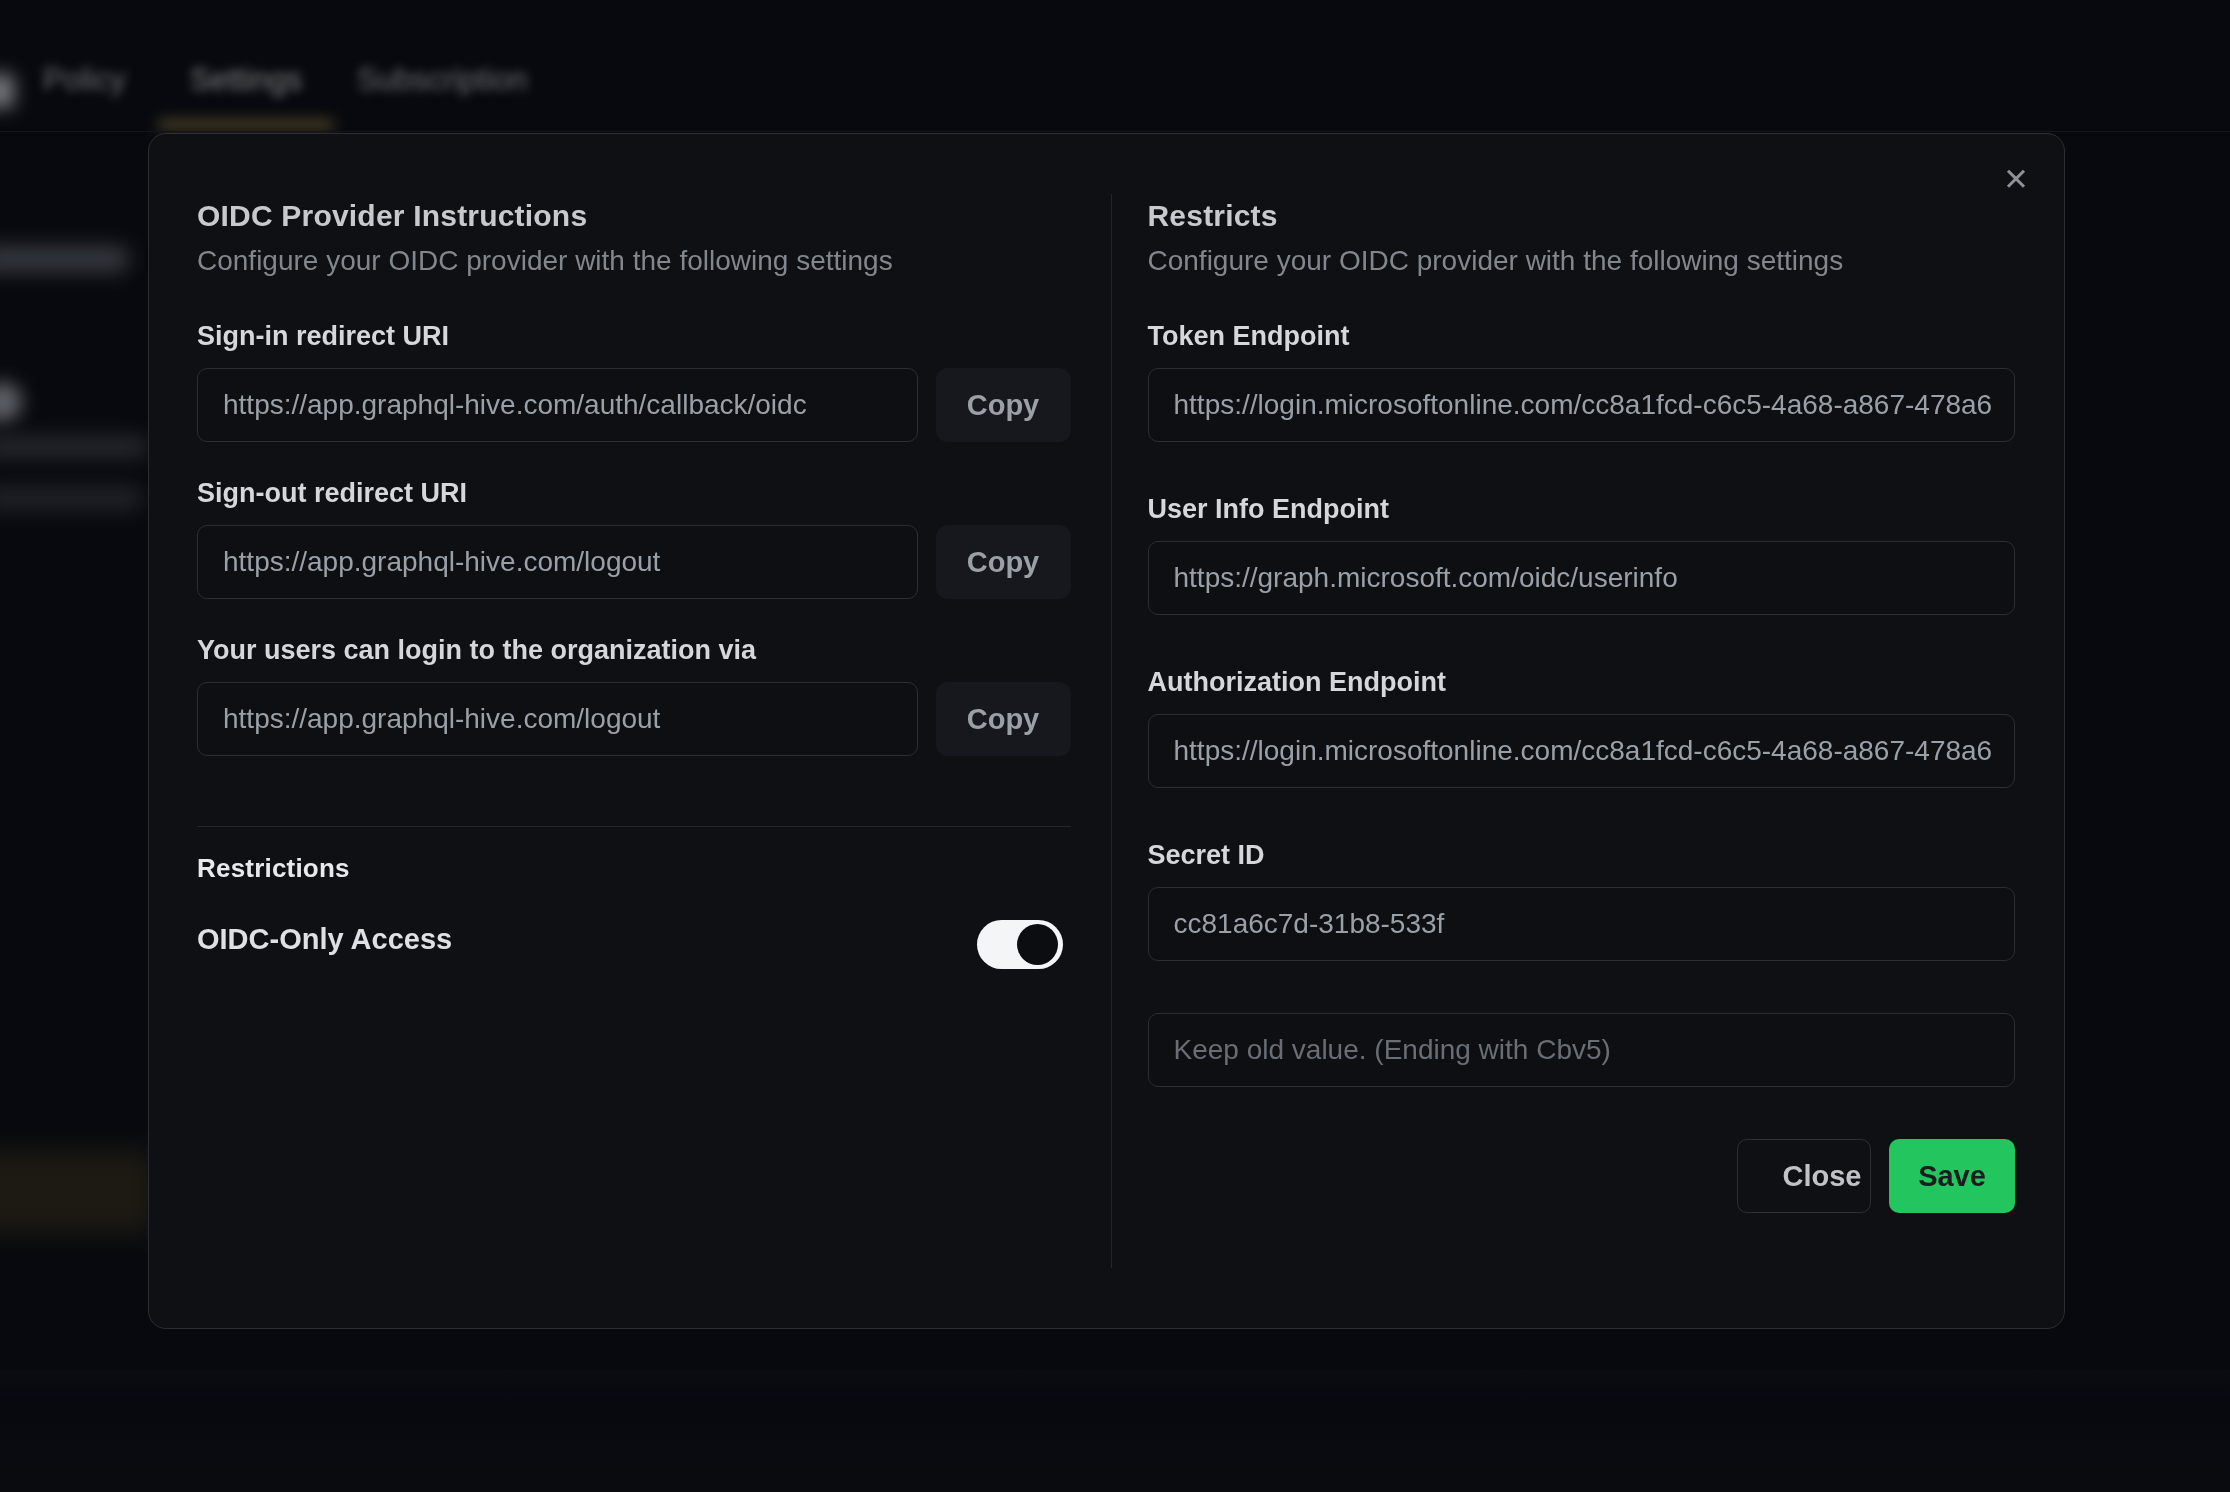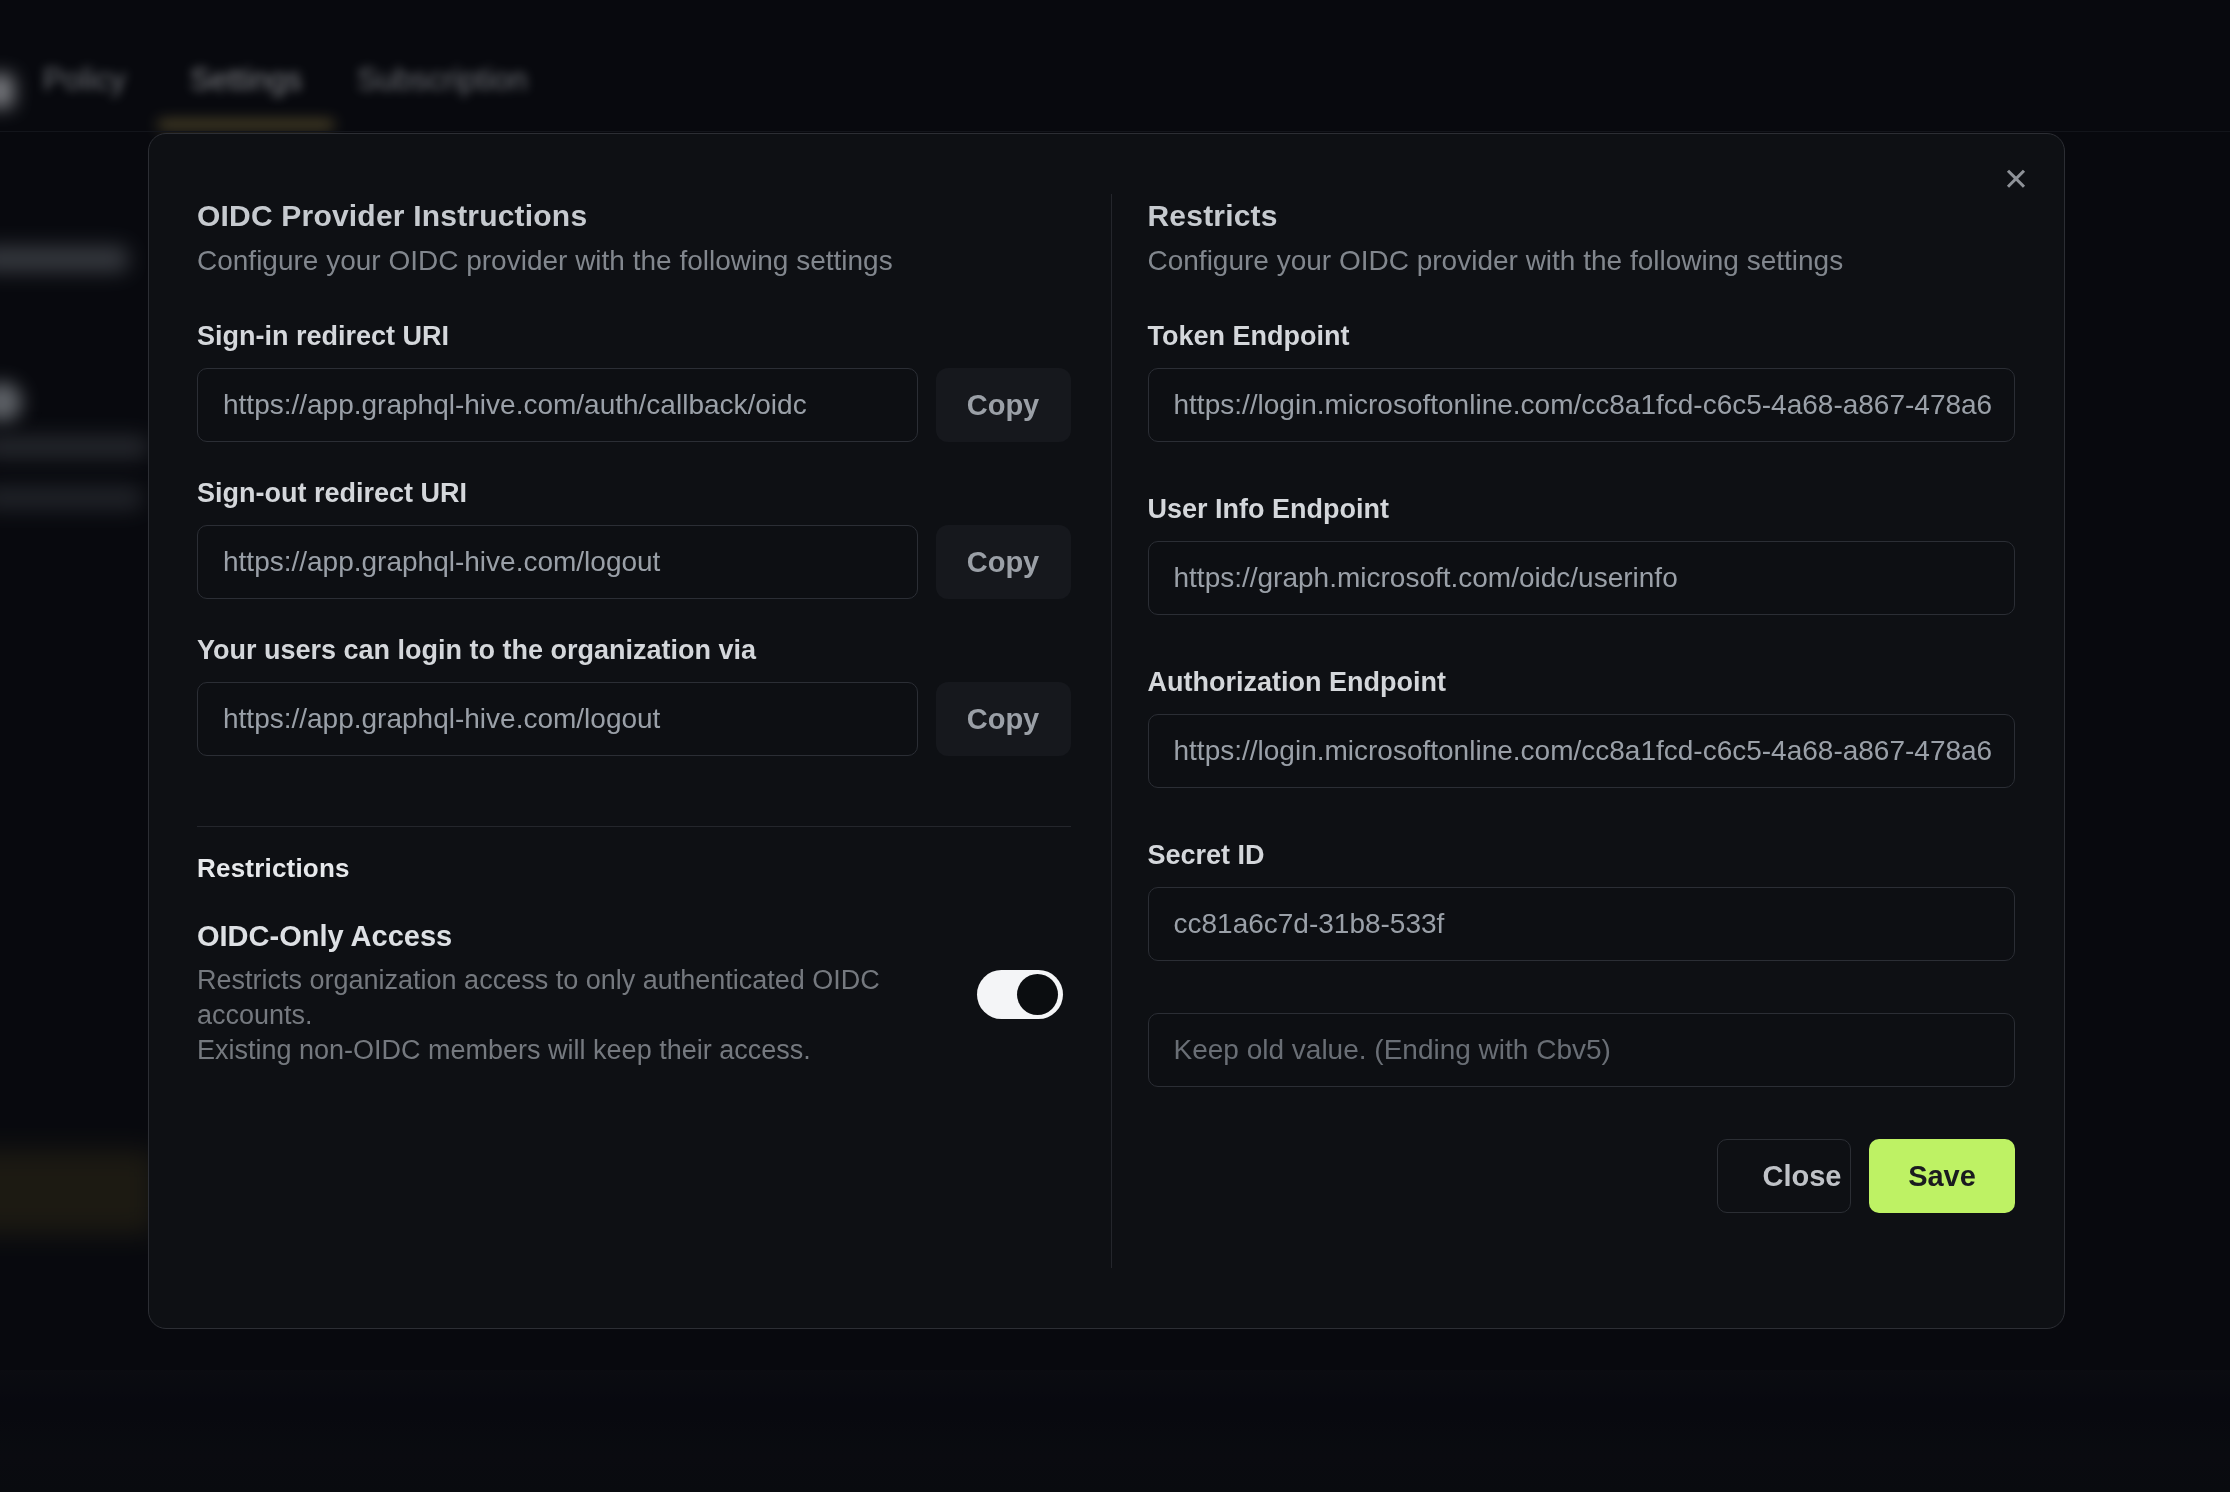--- a/index.html
+++ b/index.html
@@ -61,21 +61,21 @@
 
   .switch { position:relative; width:86px; height:49px; border-radius:25px; background:#2a2c32; cursor:pointer; flex:0 0 auto; margin-right:8px; }
   .switch .thumb { position:absolute; top:4px; left:5px; width:41px; height:41px; border-radius:50%; background:#e4e6e9; transition:left .1s; }
   .switch.on { background:#f4f5f7; }
   .switch.on .thumb { left:40px; background:#0b0d10; }
 
   .btn-row { display:flex; justify-content:flex-end; gap:18px; margin-top:42px; }
   .btn { height:74px; border-radius:10px; font-size:29px; font-weight:600; cursor:pointer;
          font-family:"Liberation Sans", sans-serif; }
   .btn-close { width:134px; background:transparent; border:1px solid #2b2e34; color:#bfc2c7;padding-left:36px; }
-  .btn-save  { width:146px; background:#bef264; border:none; color:#1a1b1f; }
+  .btn-save  { width:126px; background:#22c55e; border:none; color:#1a1b1f; }
 </style>
 </head>
 <body>
 
 <div class="bg">
   <span class="tab-fragment"></span>
   <span class="tab" style="left:43px;">Policy</span>
   <span class="tab active" style="left:190px;">Settings</span>
   <span class="tab" style="left:357px;">Subscription</span>
   <span class="tab-underline"></span>
@@ -122,24 +122,20 @@
           <button class="copy-btn">Copy</button>
         </div>
       </div>
 
       <hr class="h-divider">
       <div class="restrictions-title">Restrictions</div>
 
       <div class="restriction-row">
         <div class="restriction-text">
           <div class="restriction-label">OIDC-Only Access</div>
-          <div class="restriction-desc">
-            <div>Restricts organization access to only authenticated OIDC accounts.</div>
-            <div>Existing non-OIDC members will keep their access.</div>
-          </div>
         </div>
         <div class="switch on">
           <div class="thumb"></div>
         </div>
       </div>
     </div>
 
     <div class="col col-right">
       <div class="col-title">Restricts</div>
       <div class="col-subtitle">Configure your OIDC provider with the following settings</div>

